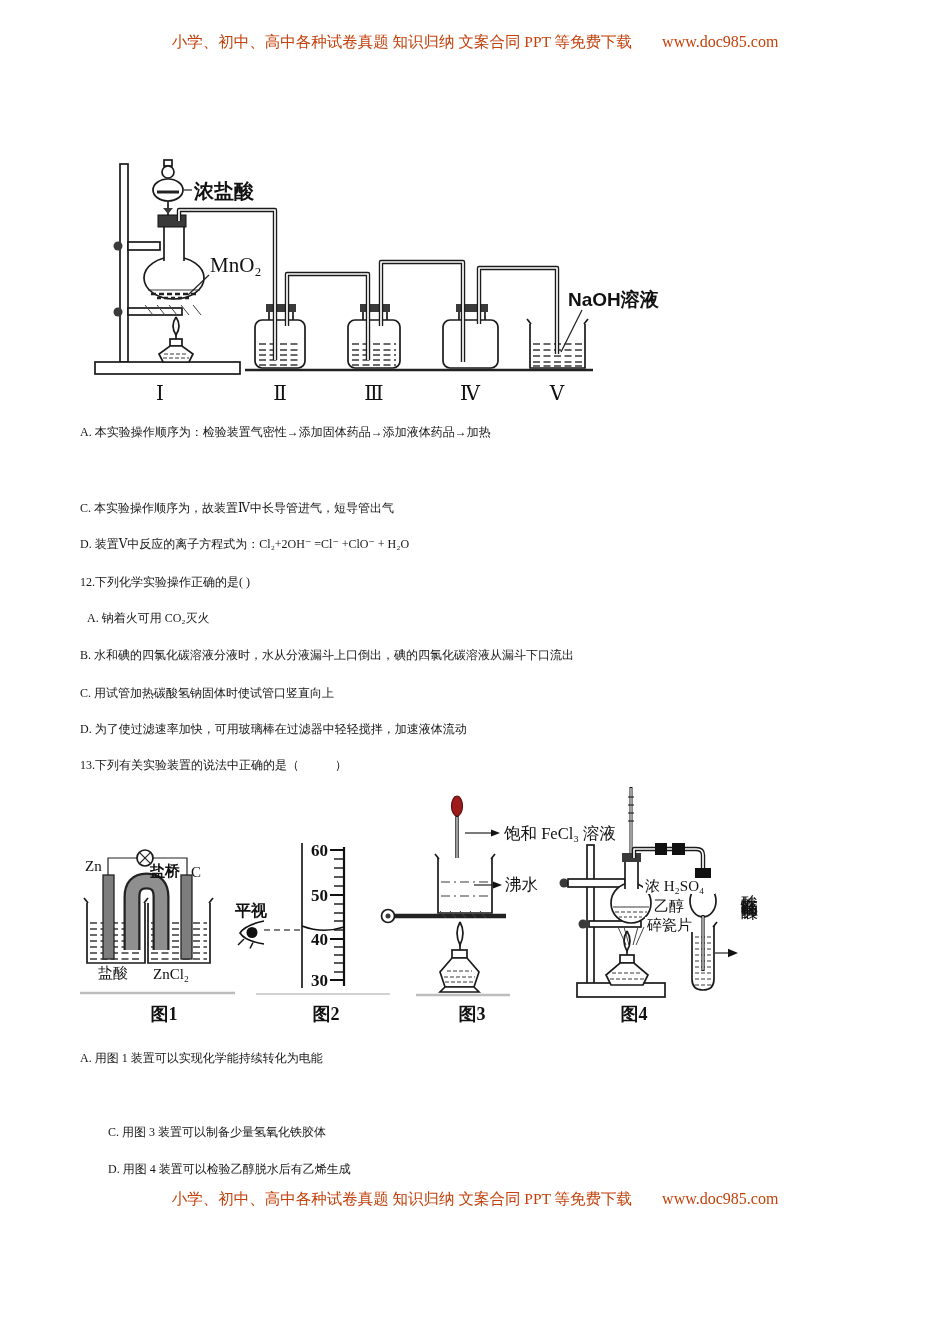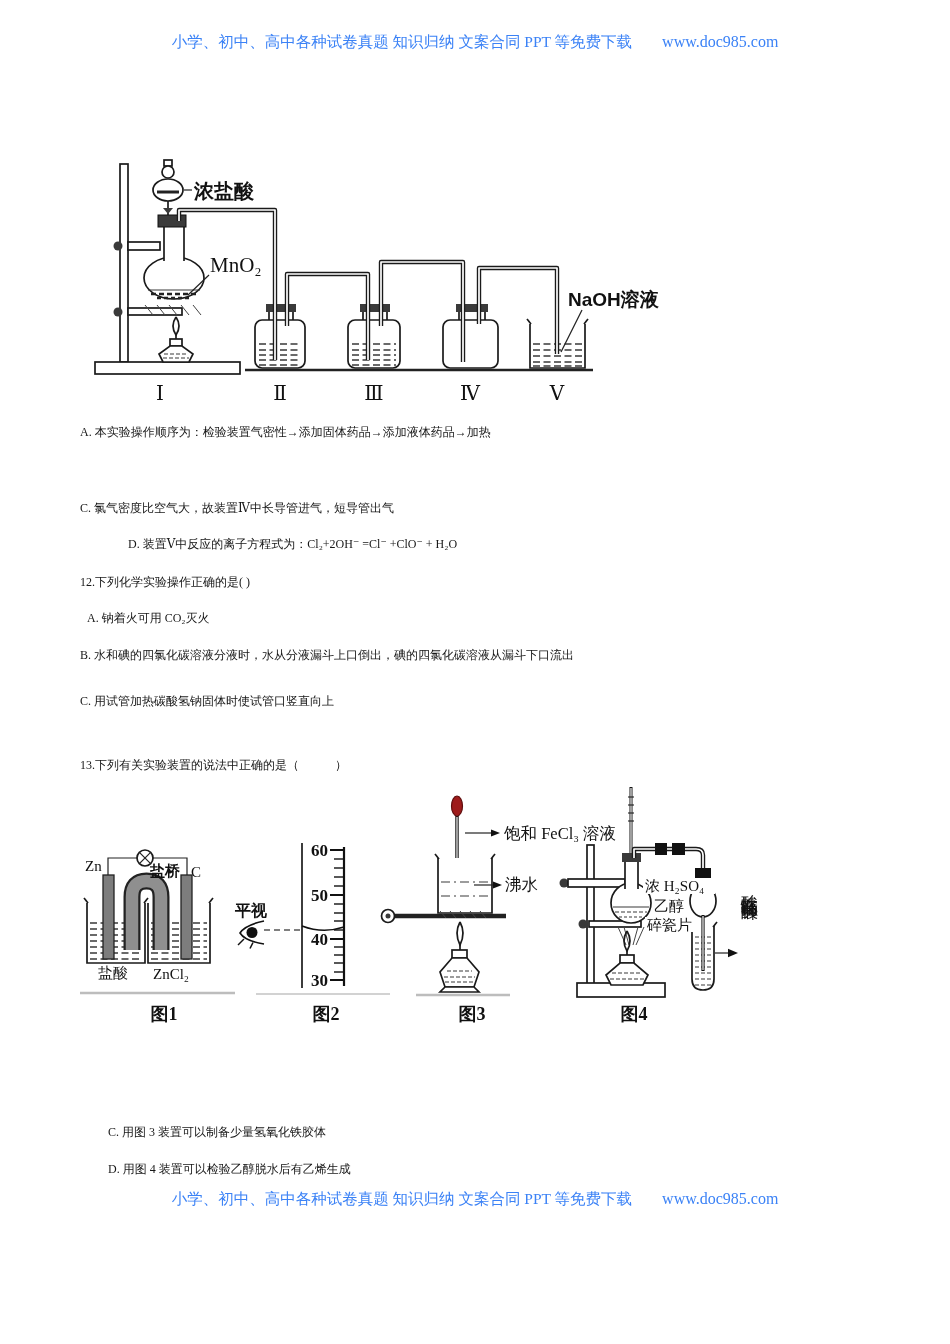--- a/index.html
+++ b/index.html
@@ -1,18 +1,18 @@
 <!DOCTYPE html>
 <html><head>
 <meta charset="utf-8">
 <style>
   html,body{margin:0;padding:0;background:#888;}
   .page{position:relative;width:950px;height:1344px;background:#fff;margin:0 auto;overflow:hidden;
         font-family:"Liberation Serif","DejaVu Serif",serif;color:#161616;}
-  .hdr{position:absolute;left:0;width:100%;text-align:center;font-size:15.5px;color:#3b82f6;white-space:nowrap;}
+  .hdr{position:absolute;left:0;width:100%;text-align:center;font-size:15.5px;color:#c2410c;white-space:nowrap;}
   .hdr .url{margin-left:30px;font-size:16px;}
   .line{position:absolute;left:80px;font-size:12px;white-space:nowrap;line-height:24px;}
   .diag{position:absolute;}
   svg text{font-family:"Liberation Serif","DejaVu Serif",serif;fill:#111;}
   svg text.hx{font-family:"Liberation Sans","DejaVu Sans",sans-serif;font-weight:700;}
   .gl{fill:#fff;stroke:#1a1a1a;stroke-width:1.7;}
   .ln{stroke:#1a1a1a;stroke-width:1.7;fill:none;}
   .thin{stroke:#222;stroke-width:1.2;fill:none;}
   .t1{stroke:#1a1a1a;stroke-width:4.4;fill:none;stroke-linejoin:round;}
   .t2{stroke:#fff;stroke-width:1.7;fill:none;stroke-linejoin:round;}
@@ -148,27 +148,28 @@
         <text x="75" y="252">Ⅰ</text>
         <text x="195" y="252">Ⅱ</text>
         <text x="289" y="252">Ⅲ</text>
         <text x="385" y="252">Ⅳ</text>
         <text x="472" y="252">Ⅴ</text>
       </g>
     </svg>
   </div>
 
   <div class="line" style="top:420px;">A. 本实验操作顺序为：检验装置气密性→添加固体药品→添加液体药品→加热</div>
-  <div class="line" style="top:496px;">C. 氯气密度比空气大，故装置Ⅳ中长导管进气，短导管出气</div>
-  <div class="line" style="top:532px;margin-left:48px;">D. 装置Ⅴ中反应的离子方程式为：Cl₂+2OH⁻ =Cl⁻ +ClO⁻ + H₂O</div>
+  <div class="line" style="top:496px;">C. 本实验操作顺序为，故装置Ⅳ中长导管进气，短导管出气</div>
+  <div class="line" style="top:532px;">D. 装置Ⅴ中反应的离子方程式为：Cl₂+2OH⁻ =Cl⁻ +ClO⁻ + H₂O</div>
 
   <div class="line" style="top:570px;">12.下列化学实验操作正确的是( )</div>
   <div class="line" style="top:606px;margin-left:7px;">A. 钠着火可用 CO₂灭火</div>
   <div class="line" style="top:643px;">B. 水和碘的四氯化碳溶液分液时，水从分液漏斗上口倒出，碘的四氯化碳溶液从漏斗下口流出</div>
-  <div class="line" style="top:681px;margin-top:8px;">C. 用试管加热碳酸氢钠固体时使试管口竖直向上</div>
+  <div class="line" style="top:681px;">C. 用试管加热碳酸氢钠固体时使试管口竖直向上</div>
+  <div class="line" style="top:717px;">D. 为了使过滤速率加快，可用玻璃棒在过滤器中轻轻搅拌，加速液体流动</div>
 
   <div class="line" style="top:753px;">13.下列有关实验装置的说法中正确的是（　　　）</div>
 
   <div class="diag" style="left:78px;top:785px;width:700px;height:250px;">
     <svg width="700" height="250" viewBox="0 0 700 250">
 
       <line x1="2" y1="208" x2="157" y2="208" stroke="#bdbdbd" stroke-width="2.5"></line>
       <line x1="178" y1="209" x2="312" y2="209" stroke="#d2d2d2" stroke-width="2"></line>
       <line x1="338" y1="210" x2="432" y2="210" stroke="#bdbdbd" stroke-width="2.5"></line>
 
@@ -380,20 +381,21 @@
         <text x="576" y="126" font-size="15">乙醇</text>
         <rect x="567" y="132" width="52" height="15" fill="#fff"></rect>
         <text x="569" y="145" font-size="15">碎瓷片</text>
         <text x="556" y="235" font-size="18" font-weight="700" text-anchor="middle">图4</text>
       </g>
     </svg>
     
     <div class="vtext" style="left:663px;top:96px;">酸性高锰酸钾</div>
   </div>
 
+  <div class="line" style="top:1046px;">A. 用图 1 装置可以实现化学能持续转化为电能</div>
   <div class="line" style="top:1120px;margin-left:28px;">C. 用图 3 装置可以制备少量氢氧化铁胶体</div>
   <div class="line" style="top:1157px;margin-left:28px;">D. 用图 4 装置可以检验乙醇脱水后有乙烯生成</div>
 
   <div class="hdr" style="top:1189px;">
     <span>小学、初中、高中各种试卷真题 知识归纳 文案合同 PPT 等免费下载</span><span class="url">www.doc985.com</span>
   </div>
 
 </div>
 
 </body></html>

